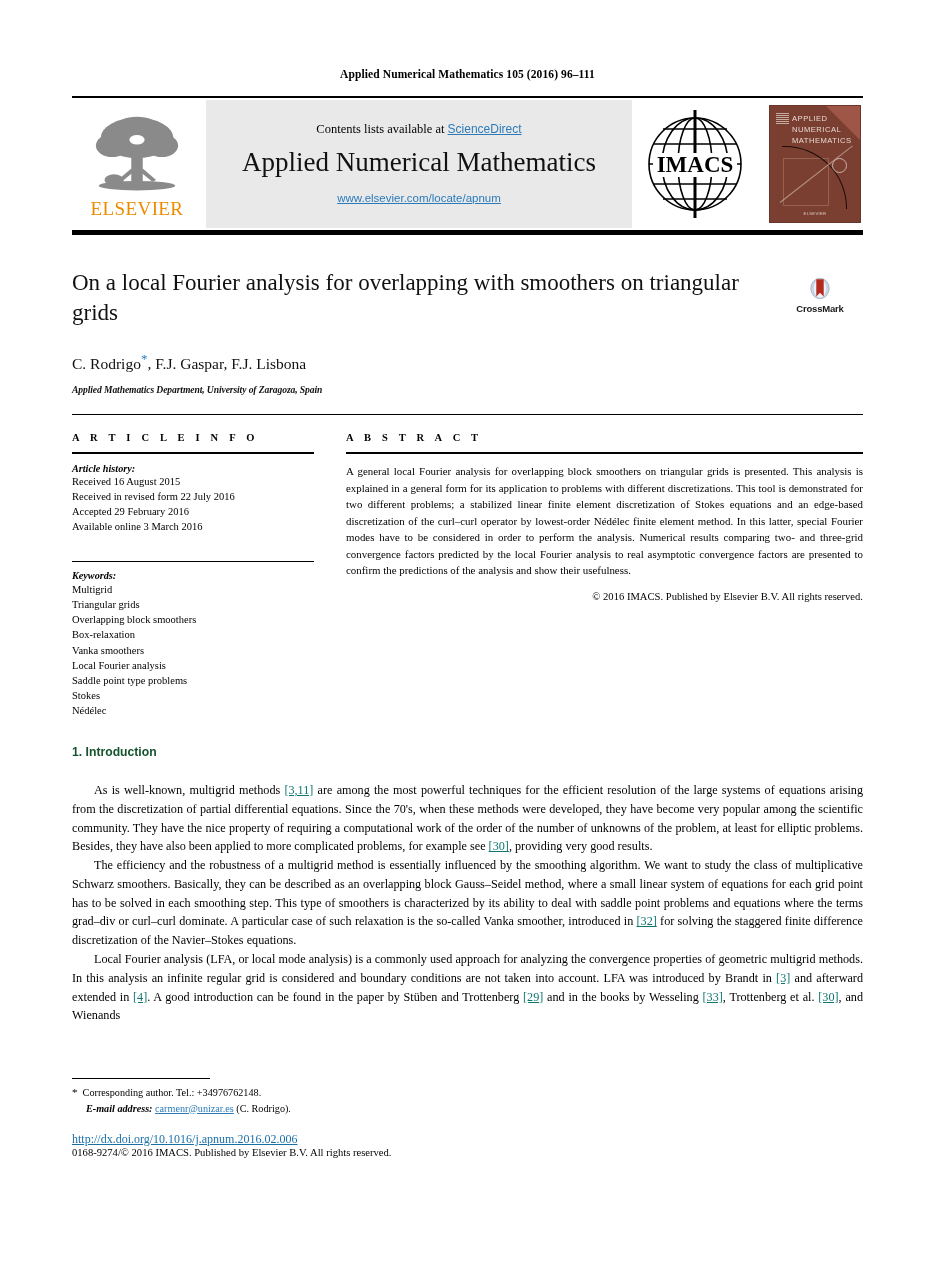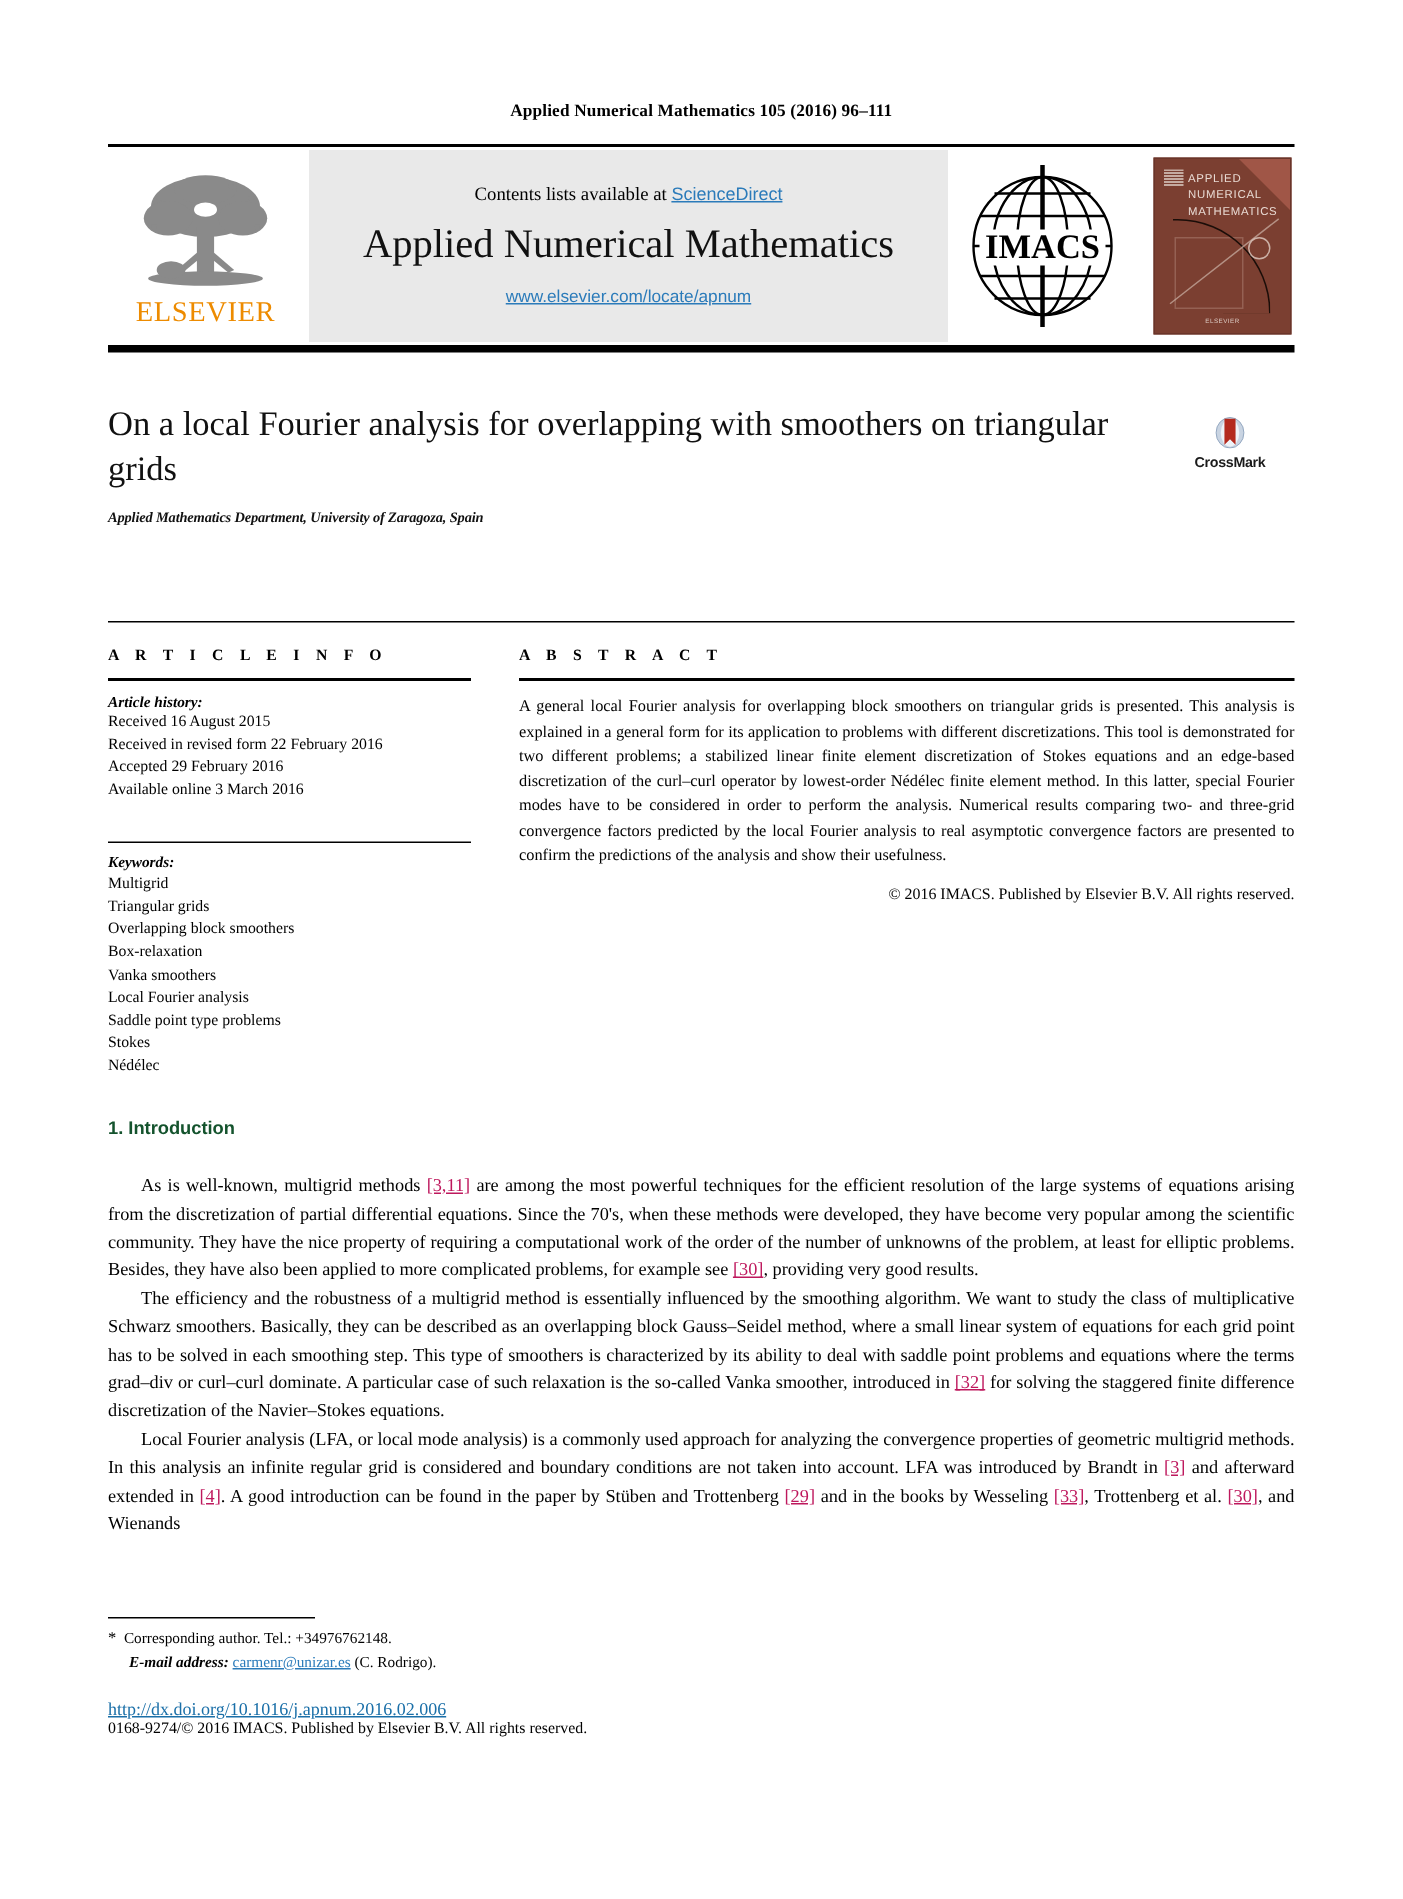--- a/index.html
+++ b/index.html
@@ -379,21 +379,21 @@
   }
   .para {
     font-family: "Liberation Serif", serif;
     font-size: 12.2px;
     line-height: 1.54;
     text-align: justify;
     text-indent: 22px;
     color: #000;
     margin: 0;
   }
-  .ref { color: #be185d; }
+  .ref { color: #0f766e; }
 
   
   .footnote-rule {
     position: absolute;
     top: 1078px;
     left: 72px;
     width: 138px;
     height: 1px;
     background: #000;
   }
@@ -514,34 +514,37 @@
 
     <div class="crossmark">
       <svg class="crossmark-badge" viewBox="0 0 32 34">
         <ellipse cx="16" cy="17" rx="15" ry="16.5" fill="#c9d4e2" stroke="#8fa3bd" stroke-width="1"></ellipse>
         <ellipse cx="16" cy="17" rx="10" ry="15" fill="#eef2f7"></ellipse>
         <path d="M10 2 H22 V30 L16 24 L10 30 Z" fill="#b42a1e"></path>
       </svg>
       <span class="crossmark-word">CrossMark</span>
     </div>
 
+    <div class="authors">
+      <span>C. Rodrigo</span><span class="star">*</span><span>, F.J. Gaspar, F.J. Lisbona</span>
+    </div>
 
     <div class="affiliation">Applied Mathematics Department, University of Zaragoza, Spain</div>
   </div>
 
   <div class="rule-thin" style="top:414px;"></div>
 
   <div class="info-abstract">
 
     <div class="col-info">
       <div class="sec-label">A R T I C L E   I N F O</div>
       <div class="sec-rule"></div>
       <div class="info-head">Article history:</div>
       <div class="info-line">Received 16 August 2015</div>
-      <div class="info-line">Received in revised form 22 February 2016</div>
+      <div class="info-line">Received in revised form 22 July 2016</div>
       <div class="info-line">Accepted 29 February 2016</div>
       <div class="info-line">Available online 3 March 2016</div>
 
       <div class="keywords-block">
         <div class="kw-rule"></div>
         <div class="info-head">Keywords:</div>
         <div class="kw-item">Multigrid</div>
         <div class="kw-item">Triangular grids</div>
         <div class="kw-item">Overlapping block smoothers</div>
         <div class="kw-item">Box-relaxation</div>

